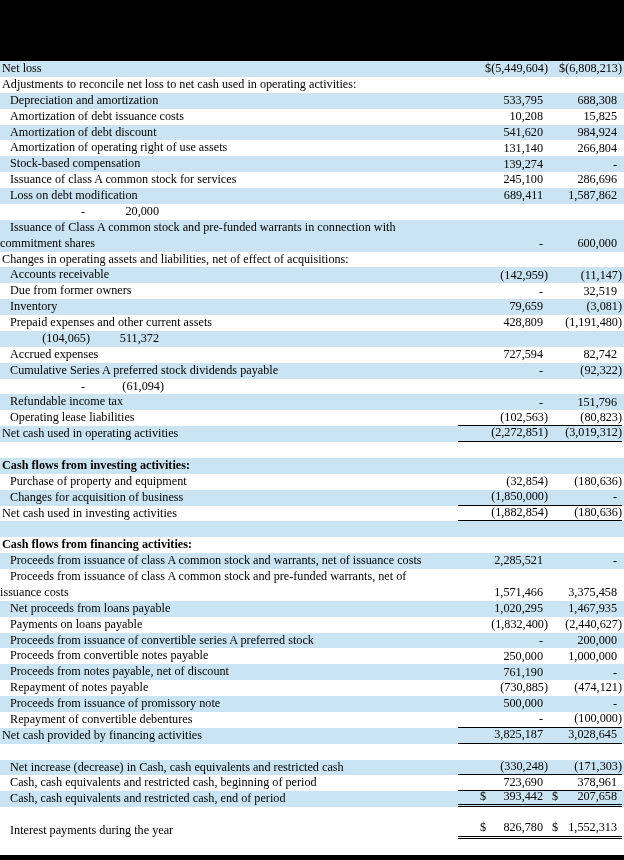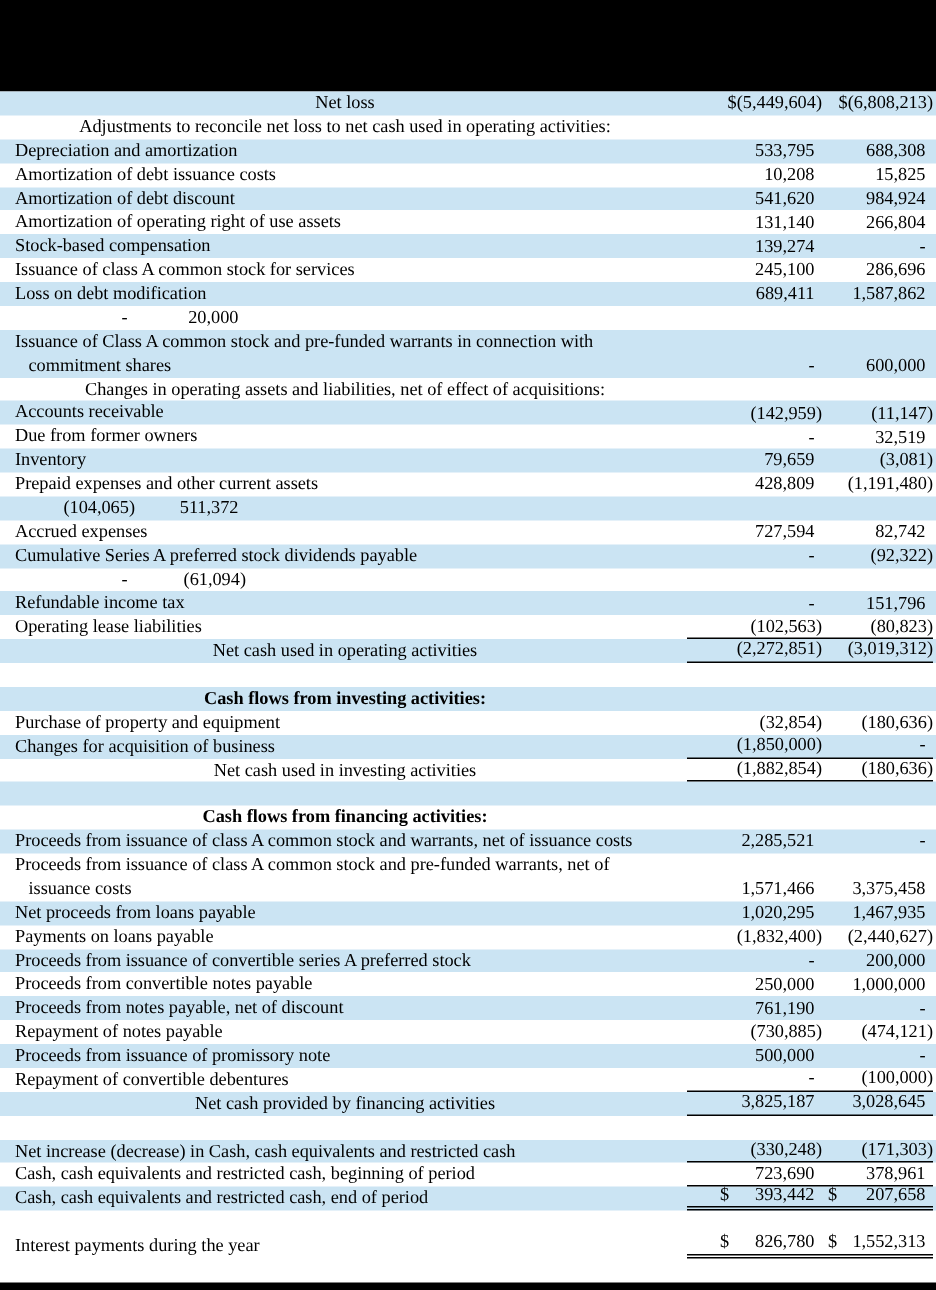--- a/index.html
+++ b/index.html
@@ -11,23 +11,23 @@
   }
   .band-top { width:624px; height:61px; background:#000; }
   .band-bottom { position:absolute; left:0; bottom:0; width:624px; height:5px; background:#000; }
   .table { width:624px; }
   .row { display:flex; height:var(--rh); box-sizing:border-box; padding-right:2px; }
   .row.two { height:calc(var(--rh) * 2);justify-content:space-between; }
   .row.blue { background:var(--hl); }
   .row.bold { font-weight:bold; }
   .label { flex:1 1 auto; overflow:hidden; white-space:nowrap; font-size:12.2px; }
   .l1, .l2 { line-height:var(--rh); height:var(--rh); }
-  .ind0 .l1 { padding-left:2px;text-align:center; }
+  .ind0 .l1 { padding-left:2px; }
   .ind1 .l1 { padding-left:10px; }
-  .l2 { padding-left:19px; }
+  .l2 { }
   .cell {
     flex:0 0 auto; display:flex; justify-content:flex-end; align-items:flex-end;
     font-size:12.2px; line-height:13.6px; box-sizing:border-box; padding-bottom:1px;
     white-space:nowrap;
   }
   .cell.c1 { width:90px; }
   .cell.c2 { width:74px; }
   .cell.has-dollar { justify-content:space-between; }
   .c1 .dollar { margin-left:22px; }
   .c2 .dollar { margin-left:4px; }

